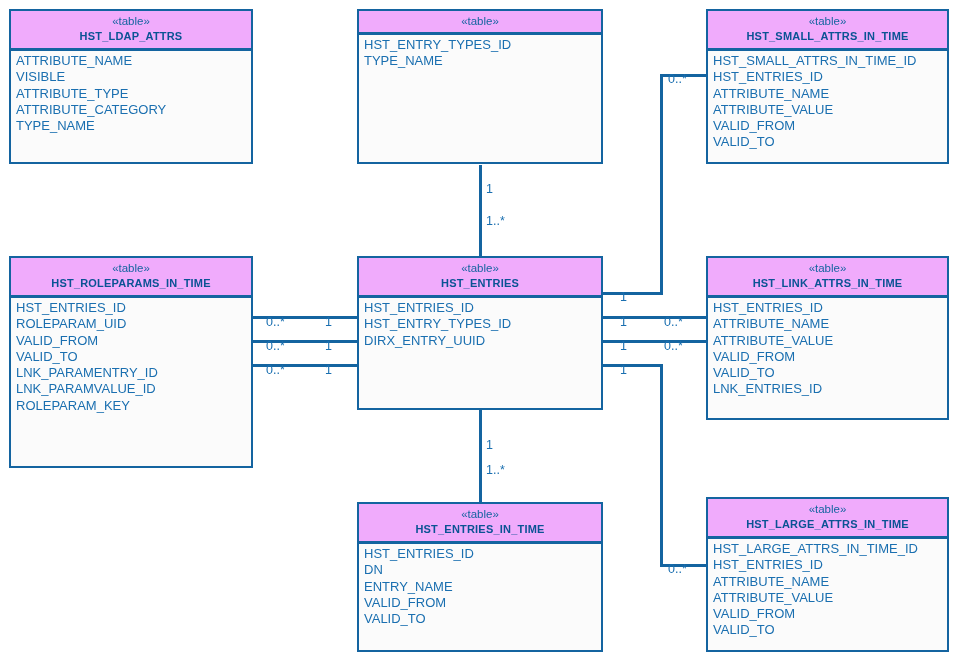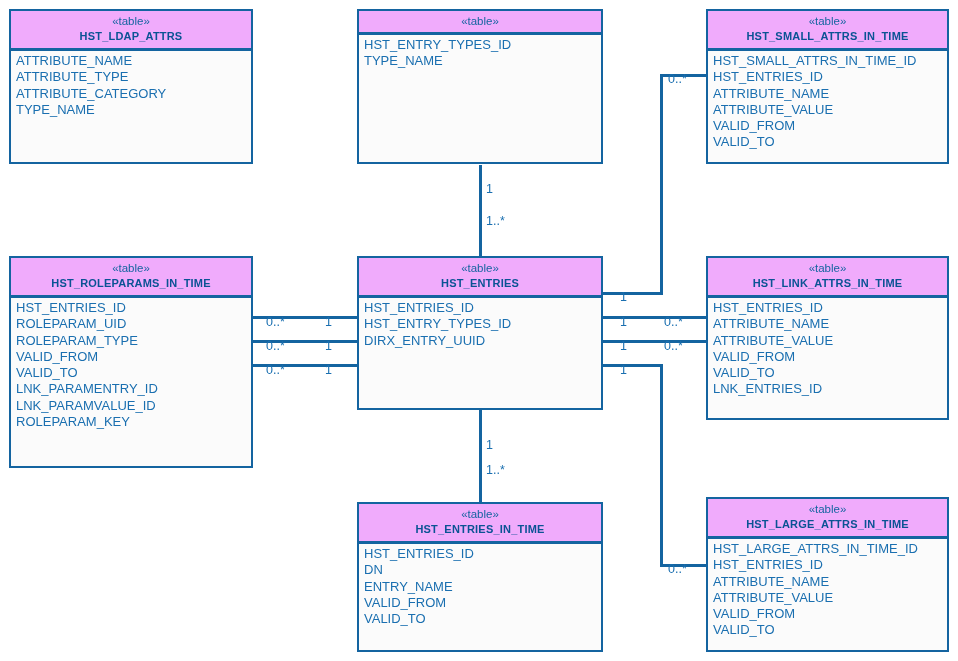--- a/index.html
+++ b/index.html
@@ -129,20 +129,21 @@
   <div class="mult" style="left:620px; top:363px;">1</div>
   <div class="mult" style="left:668px; top:562px;">0..*</div>
 
   <div class="table-box" style="left:9px; top:9px; width:244px; height:155px;">
     <div class="table-header">
       <span class="stereotype">«table»</span>
       <span class="table-title">HST_LDAP_ATTRS</span>
     </div>
     <div class="table-body">
       <span class="attr">ATTRIBUTE_NAME</span>
+      <span class="attr">VISIBLE</span>
       <span class="attr">ATTRIBUTE_TYPE</span>
       <span class="attr">ATTRIBUTE_CATEGORY</span>
       <span class="attr">TYPE_NAME</span>
     </div>
   </div>
 
   <div class="table-box" style="left:357px; top:9px; width:246px; height:155px;">
     <div class="table-header">
       <span class="stereotype">«table»</span>
     </div>
@@ -168,21 +169,20 @@
   </div>
 
   <div class="table-box" style="left:9px; top:256px; width:244px; height:212px;">
     <div class="table-header">
       <span class="stereotype">«table»</span>
       <span class="table-title">HST_ROLEPARAMS_IN_TIME</span>
     </div>
     <div class="table-body">
       <span class="attr">HST_ENTRIES_ID</span>
       <span class="attr">ROLEPARAM_UID</span>
-      <span class="attr">ROLEPARAM_TYPE</span>
       <span class="attr">VALID_FROM</span>
       <span class="attr">VALID_TO</span>
       <span class="attr">LNK_PARAMENTRY_ID</span>
       <span class="attr">LNK_PARAMVALUE_ID</span>
       <span class="attr">ROLEPARAM_KEY</span>
     </div>
   </div>
 
   <div class="table-box" style="left:357px; top:256px; width:246px; height:154px;">
     <div class="table-header">

